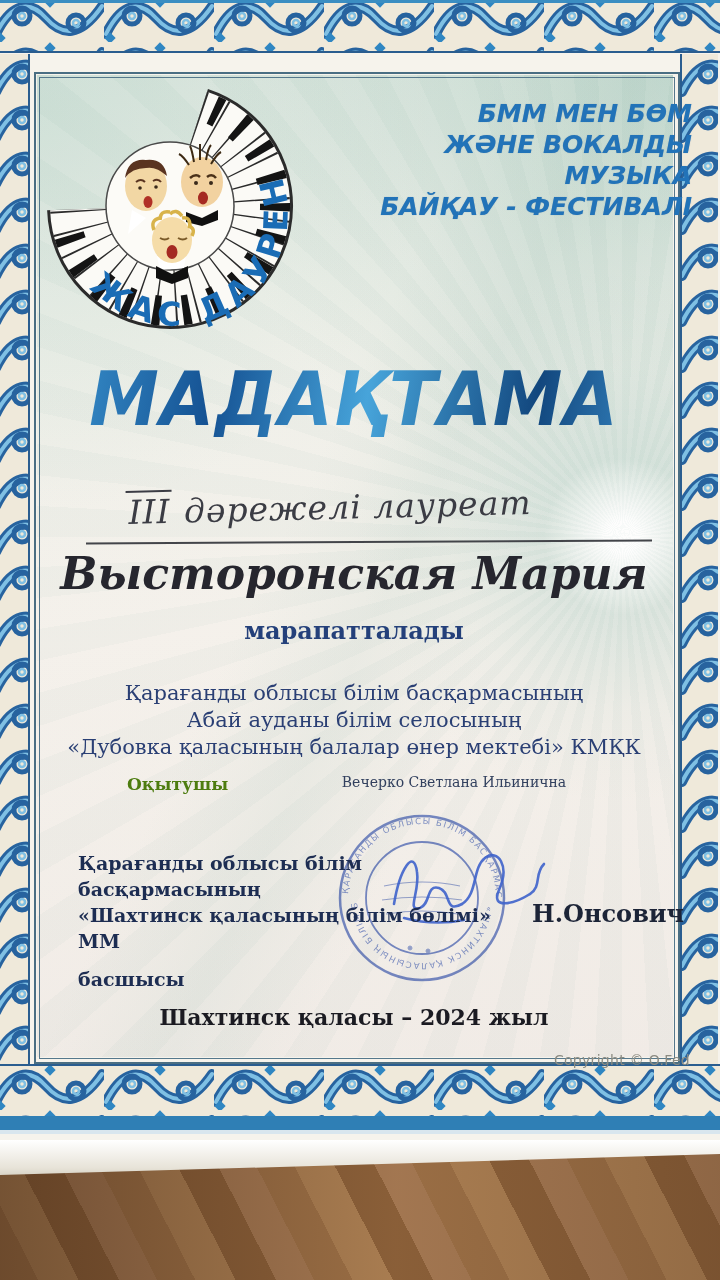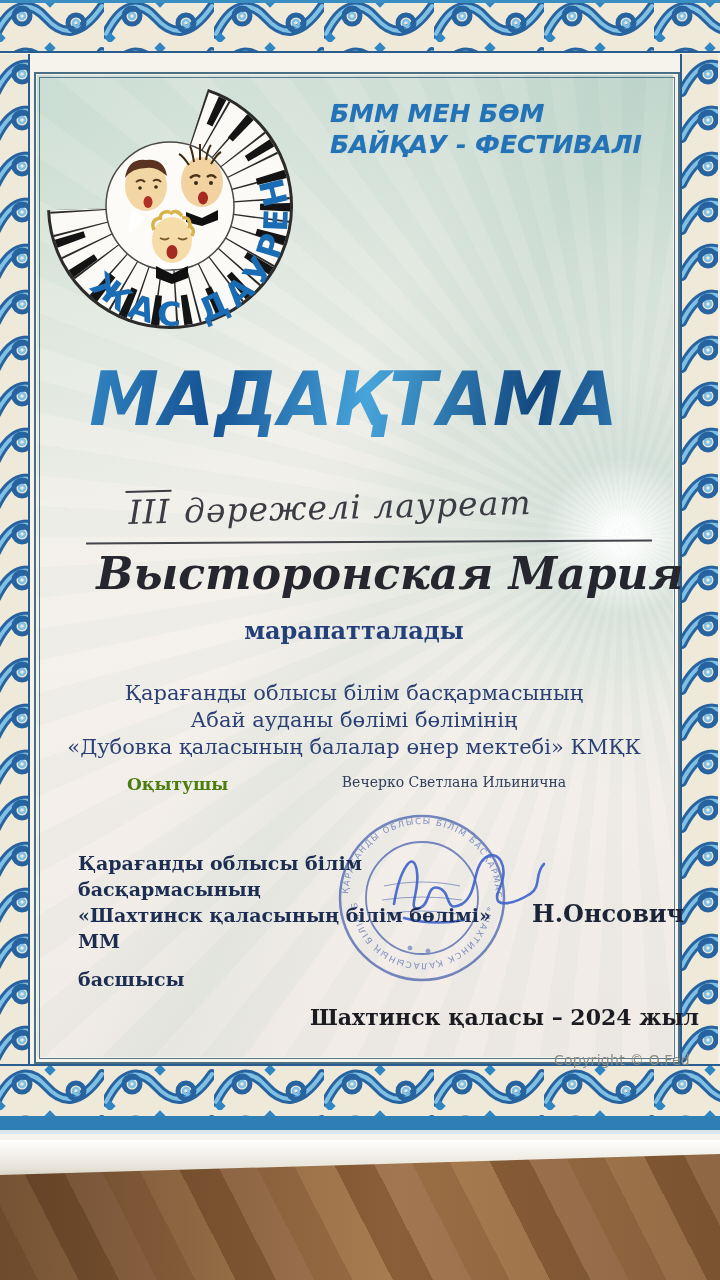--- a/index.html
+++ b/index.html
@@ -51,22 +51,22 @@
       linear-gradient(115deg, rgba(255,255,255,0) 42%, rgba(190,210,200,.20) 54%, rgba(255,255,255,0) 66%),
       linear-gradient(175deg,#dfe8e0 0%,#edefe8 22%,#f4f0ea 55%,#f0eae5 100%);
   }
   .rays{
     position:absolute;left:43px;top:79px;width:636px;height:982px;
     background:repeating-conic-gradient(from 0deg at 92% 47%, rgba(140,185,178,.10) 0 3deg, rgba(255,255,255,.10) 3deg 6deg);
     opacity:.5;pointer-events:none;
   }
   
   .header-block{
-    position:absolute;left:336px;top:102px;width:376px;
-    text-align:left;color:#2273b8;
+    position:absolute;left:322px;top:102px;width:376px;
+    text-align:right;color:#2273b8;
     font-family:"DejaVu Sans","Liberation Sans",sans-serif;
     font-weight:bold;font-style:italic;font-size:25px;line-height:31px;
     text-shadow:0 0 1px rgba(20,70,130,.35);
   }
   
   .logo{position:absolute;left:42px;top:66px;width:268px;height:268px;}
   
   .title{
     position:absolute;left:40px;top:362px;width:640px;text-align:center;
     font-family:"DejaVu Sans","Liberation Sans",sans-serif;
@@ -85,21 +85,21 @@
     font-style:italic;font-size:33px;color:#3b3c44;transform:rotate(-1.4deg);
     letter-spacing:1px;
   }
   .handline .roman{border-top:2px solid #3b3c44;padding:0 2px;}
   .rule{
     position:absolute;left:92px;top:545px;width:566px;height:0;
     border-top:2px solid #43454a;transform:rotate(-.3deg);
   }
   .recipient{
     position:absolute;left:40px;top:552px;width:640px;text-align:center;
-    font-weight:bold;font-style:italic;font-size:44px;color:#26262e;margin-left:36px;
+    font-weight:bold;font-style:italic;font-size:44px;color:#26262e;
   }
   .award-verb{
     position:absolute;left:40px;top:620px;width:640px;text-align:center;
     font-weight:bold;font-size:24px;color:#24407a;
   }
   .org{
     position:absolute;left:40px;top:684px;width:640px;text-align:center;
     font-size:21px;line-height:27px;color:#2a3f74;
   }
   
@@ -119,22 +119,22 @@
   .signer-lines div:last-child{margin-top:12px;}
   .signer-name{
     position:absolute;left:538px;top:903px;
     font-weight:bold;font-size:24px;color:#1c2437;
   }
   
   .stamp{position:absolute;left:338px;top:812px;width:180px;height:180px;opacity:.8;mix-blend-mode:multiply;}
   .signature{position:absolute;left:390px;top:838px;width:180px;height:120px;opacity:.9;}
   
   .city-year{
-    position:absolute;left:40px;top:1008px;width:640px;text-align:right;
-    font-weight:bold;font-size:22px;color:#1b1b22;padding-left:25px;
+    position:absolute;left:40px;top:1008px;width:640px;text-align:center;
+    font-weight:bold;font-size:22px;color:#1b1b22;
   }
   .copyright{
     position:absolute;right:34px;top:1056px;font-family:"DejaVu Sans",sans-serif;
     font-size:14px;color:#8b8b82;letter-spacing:.3px;
   }
 </style>
 </head>
 <body>
 
 <div class="floor"></div>
@@ -263,34 +263,35 @@
         <path id="arcName" d="M52.8,223.2 A112,112 0 0 0 225.7,79.8" fill="none"></path>
       </defs>
       <text font-family="DejaVu Sans, sans-serif" font-weight="bold" font-size="33" fill="#1a6cb5" letter-spacing="6">
         <textPath href="#arcName" startOffset="2">ЖАС ДАУРЕН</textPath>
       </text>
     </svg>
   </div>
 
   <div class="header-block">
     <div>БММ МЕН БӨМ</div>
+    <div>ЖӘНЕ ВОКАЛДЫ МУЗЫКА</div>
     <div>БАЙҚАУ - ФЕСТИВАЛІ</div>
   </div>
 
   <div class="title">МАДАҚТАМА</div>
 
   <div class="handline"><span class="roman">ІІІ</span><span> дәрежелі  лауреат</span></div>
   <div class="rule"></div>
 
   <div class="recipient">Высторонская Мария</div>
   <div class="award-verb">марапатталады</div>
 
   <div class="org">
     <div>Қарағанды облысы білім басқармасының</div>
-    <div>Абай ауданы бөлімі бөлімінің</div>
+    <div>Абай ауданы білім селосының</div>
     <div>«Дубовка қаласының балалар өнер мектебі» КМҚК</div>
   </div>
 
   <div class="teacher-label">Оқытушы</div>
   <div class="teacher-name">Вечерко Светлана Ильинична</div>
 
   <div class="stamp">
     <svg width="180" height="180" viewBox="0 0 180 180">
       <circle cx="90" cy="90" r="82" fill="none" stroke="#5873c6" stroke-width="2.5"></circle>
       <circle cx="90" cy="90" r="56" fill="none" stroke="#5873c6" stroke-width="1.8"></circle>

